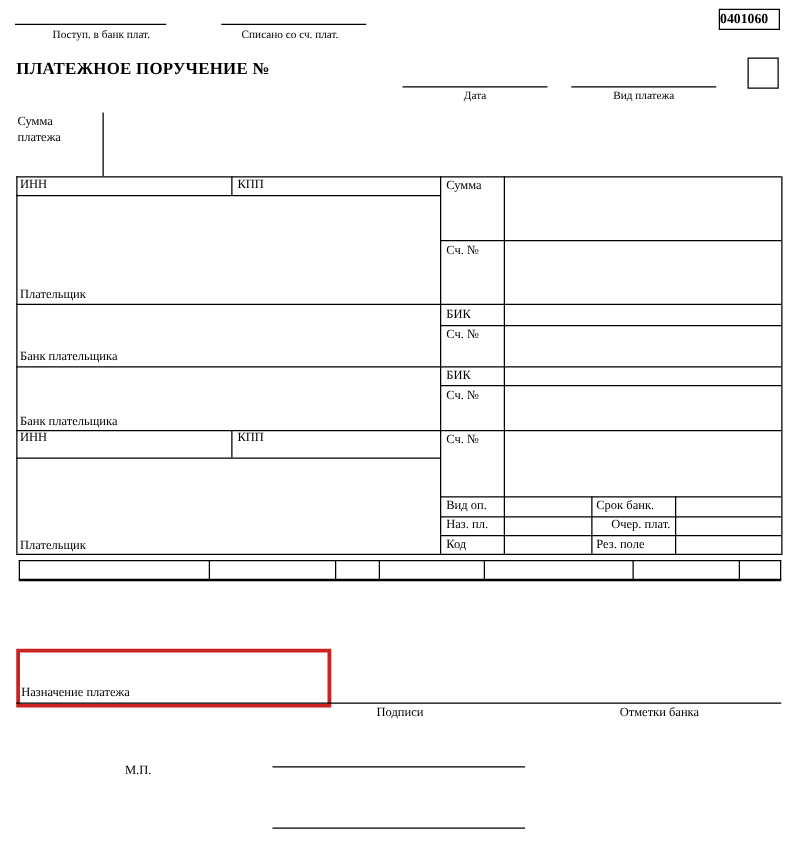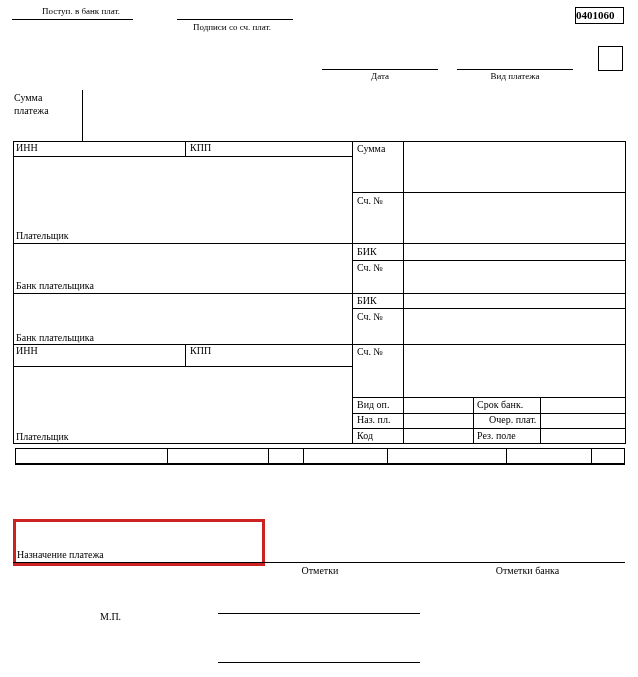--- a/index.html
+++ b/index.html
@@ -18,25 +18,26 @@
   .field{position:absolute;}
   .hilite{position:absolute;border:3px solid #cc2222;box-sizing:border-box;}
   .thick{height:2px;}
 </style>
 </head>
 <body>
 
 <div id="form">
 
   <div class="hl" style="left:12px;top:19px;width:121px"></div>
-  <div class="lb sm ctr" style="left:12px;top:6px;width:138px">Поступ. в банк плат.</div>
+  <div class="lb sm ctr" style="left:12px;top:22px;width:138px">Поступ. в банк плат.</div>
   <div class="hl" style="left:177px;top:19px;width:116px"></div>
-  <div class="lb sm ctr" style="left:172px;top:22px;width:120px">Подписи со сч. плат.</div>
+  <div class="lb sm ctr" style="left:172px;top:22px;width:120px">Списано со сч. плат.</div>
   <div class="badge" style="left:575px;top:7px;width:49px;height:17px">0401060</div>
 
+  <div class="title" style="left:13px;top:47px">ПЛАТЕЖНОЕ ПОРУЧЕНИЕ №</div>
   <div class="hl" style="left:322px;top:69px;width:116px"></div>
   <div class="lb sm ctr" style="left:322px;top:71px;width:116px">Дата</div>
   <div class="hl" style="left:457px;top:69px;width:116px"></div>
   <div class="lb sm ctr" style="left:457px;top:71px;width:116px">Вид платежа</div>
   <div class="box" style="left:598px;top:46px;width:25px;height:25px"></div>
 
   <div class="wrap" style="left:14px;top:91px;width:62px">Сумма платежа</div>
   <div class="vl" style="left:82px;top:90px;height:51px"></div>
   <div class="field" style="left:84px;top:90px;width:540px;height:50px"></div>
 
@@ -108,19 +109,19 @@
   <div class="vl" style="left:387px;top:448px;height:16px"></div>
   <div class="vl" style="left:506px;top:448px;height:16px"></div>
   <div class="vl" style="left:591px;top:448px;height:16px"></div>
   <div class="vl" style="left:624px;top:448px;height:16px"></div>
 
   <div class="hilite" style="left: 13px; top: 519px; width: 252px; height: 47px; border-color: rgb(204, 34, 34);"></div>
   <div class="lb" style="left:17px;top:549px">Назначение платежа</div>
   <div class="hl" style="left:13px;top:562px;width:612px"></div>
   <div class="field" style="left:17px;top:522px;width:244px;height:38px"></div>
 
-  <div class="lb ctr" style="left:260px;top:565px;width:120px">Отметки</div>
+  <div class="lb ctr" style="left:260px;top:565px;width:120px">Подписи</div>
   <div class="lb ctr" style="left:460px;top:565px;width:135px">Отметки банка</div>
   <div class="lb" style="left:100px;top:611px">М.П.</div>
   <div class="hl" style="left:218px;top:613px;width:202px"></div>
   <div class="hl" style="left:218px;top:662px;width:202px"></div>
 
 </div>
 
 </body></html>

